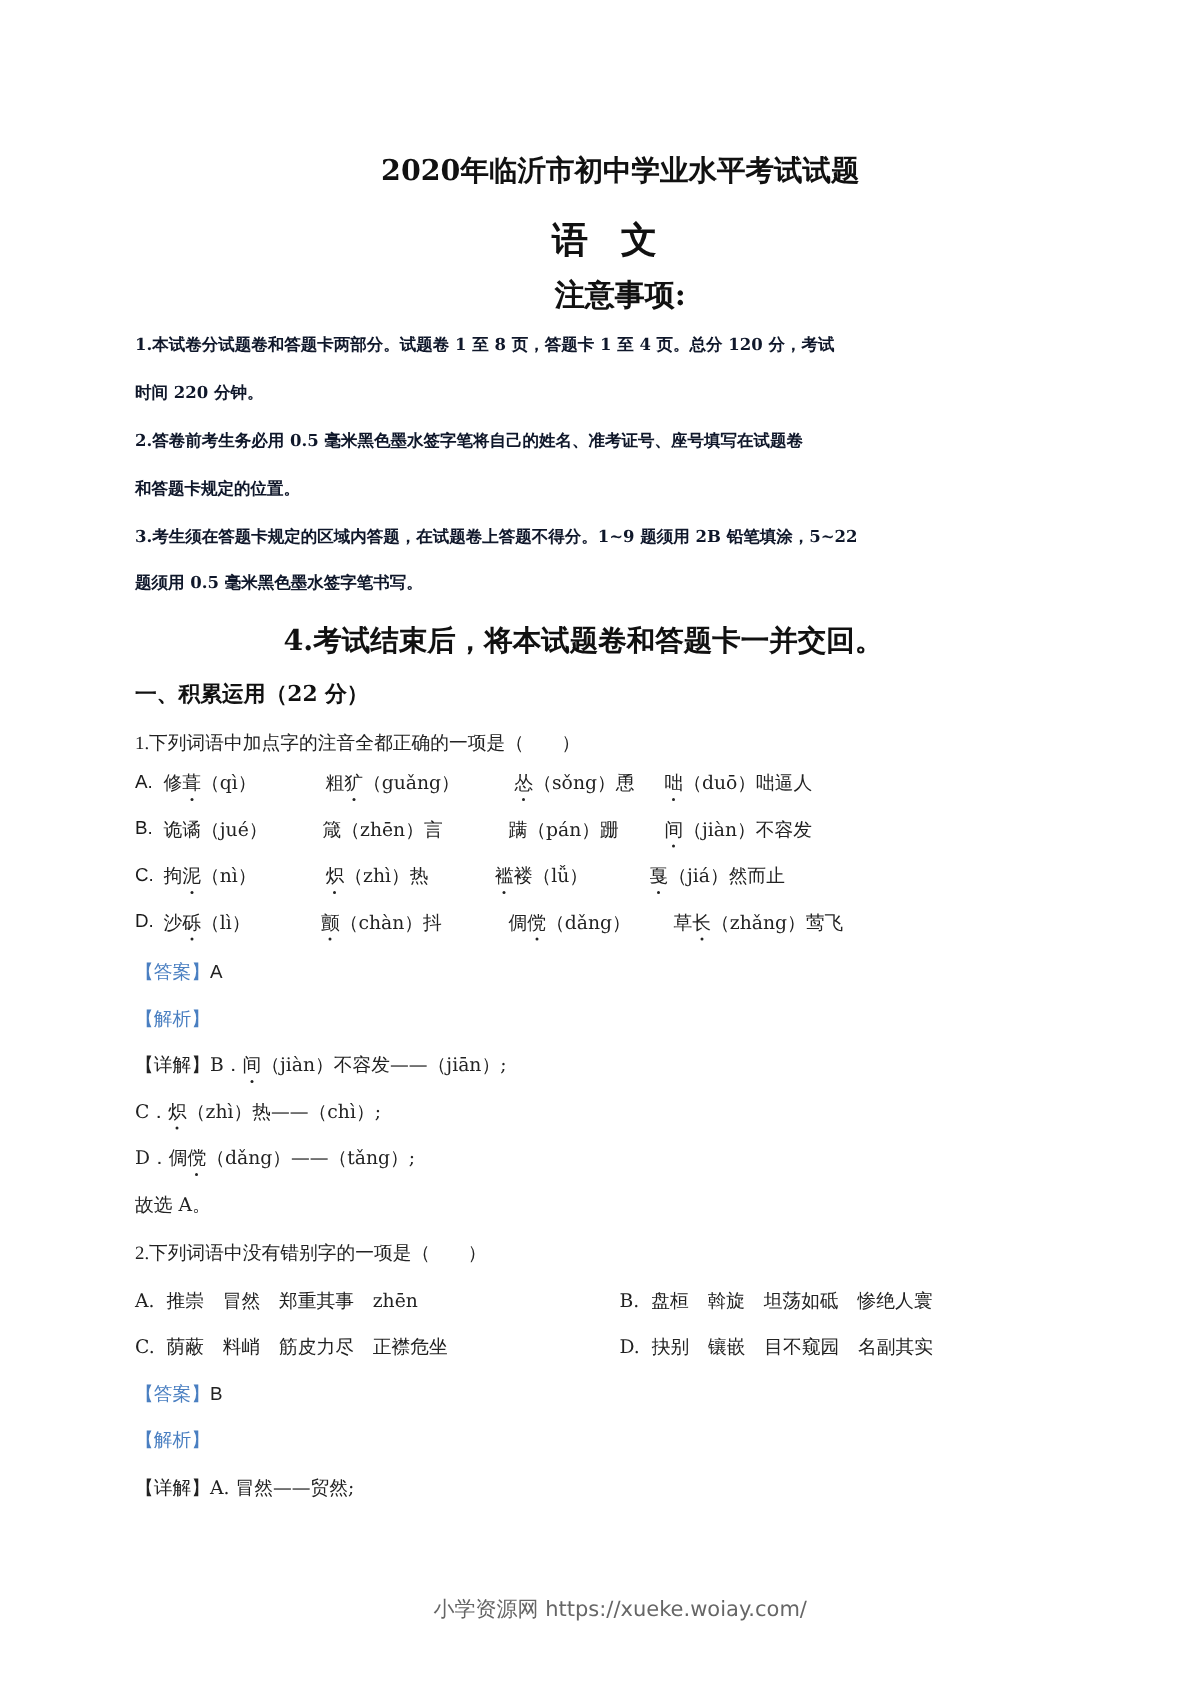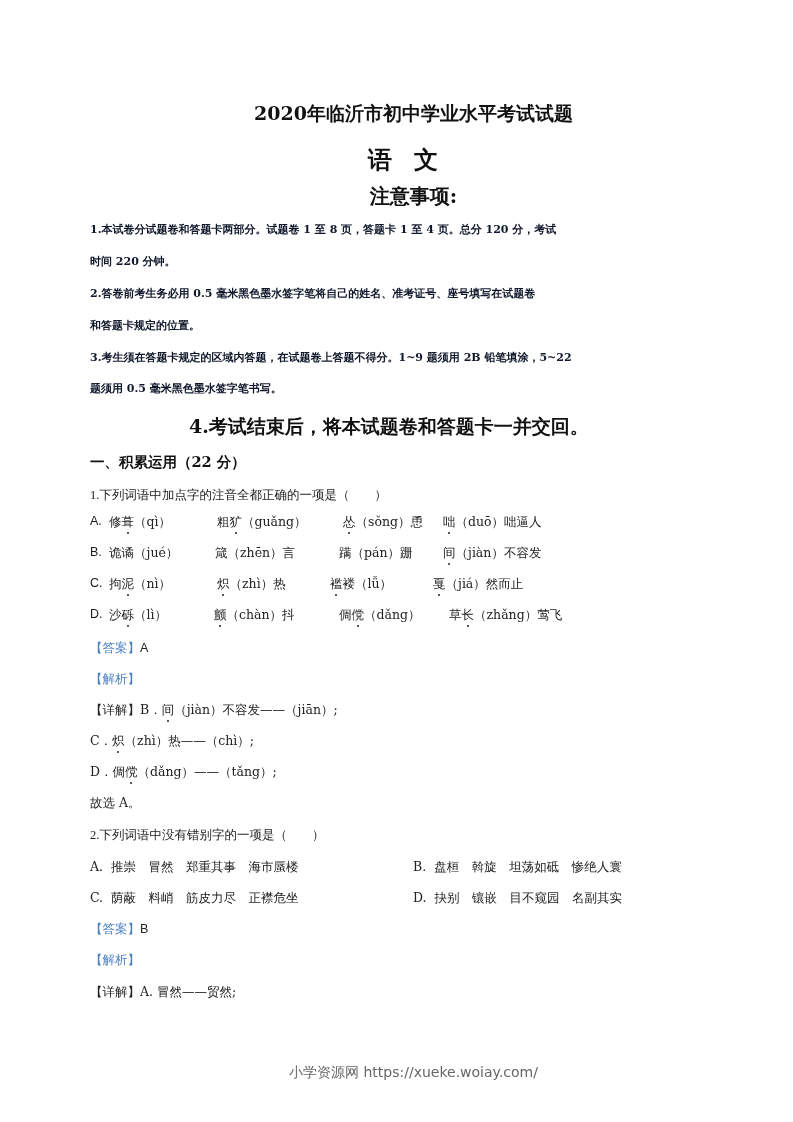--- a/index.html
+++ b/index.html
@@ -79,21 +79,21 @@
 </div>
 <div class="abs opt" style="left:73px;top:733px">
   <span>C．</span><span class="dot">炽</span><span>（zhì）热——（chì）;</span>
 </div>
 <div class="abs opt" style="left:73px;top:764px">
   <span>D．倜</span><span class="dot">傥</span><span>（dǎng）——（tǎng）;</span>
 </div>
 <div class="abs opt" style="left:73px;top:795px">故选 A。</div>
 
 <div class="abs q" style="top:827px">2.下列词语中没有错别字的一项是（　　）</div>
-<div class="abs opt" style="left:73px;top:859px"><span>A.</span>&nbsp;&nbsp;<span>推崇　冒然　郑重其事　海市蜃楼</span></div>
+<div class="abs opt" style="left:73px;top:859px"><span>A.</span>&nbsp;&nbsp;<span>推崇　冒然　郑重其事　zhēn</span></div>
 <div class="abs opt" style="left:396px;top:859px"><span>B.</span>&nbsp;&nbsp;<span>盘桓　斡旋　坦荡如砥　惨绝人寰</span></div>
 <div class="abs opt" style="left:73px;top:890px"><span>C.</span>&nbsp;&nbsp;<span>荫蔽　料峭　筋皮力尽　正襟危坐</span></div>
 <div class="abs opt" style="left:396px;top:890px"><span>D.</span>&nbsp;&nbsp;<span>抉别　镶嵌　目不窥园　名副其实</span></div>
 
 <div class="abs opt" style="left:73px;top:921px">
   <span class="blue">【答案】</span><span class="olabel">B</span>
 </div>
 <div class="abs opt blue" style="left:73px;top:952px">【解析】</div>
 <div class="abs opt" style="left:73px;top:984px">
   <span>【详解】</span><span>A. 冒然——贸然;</span>

